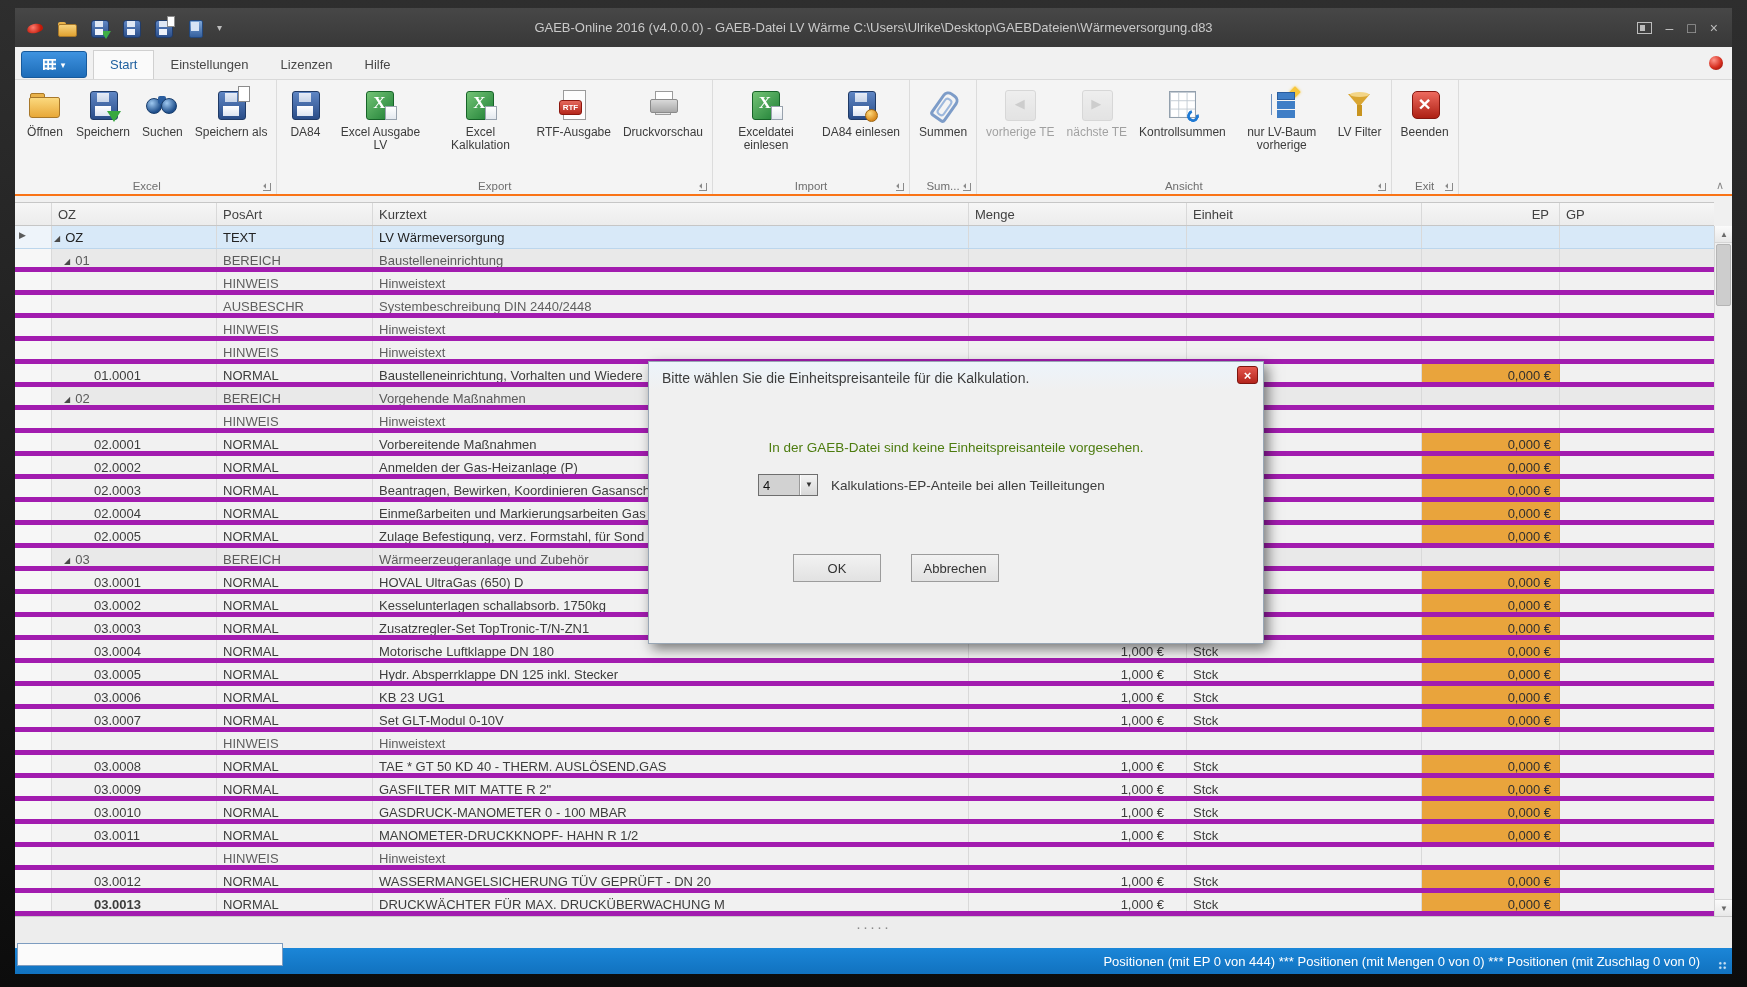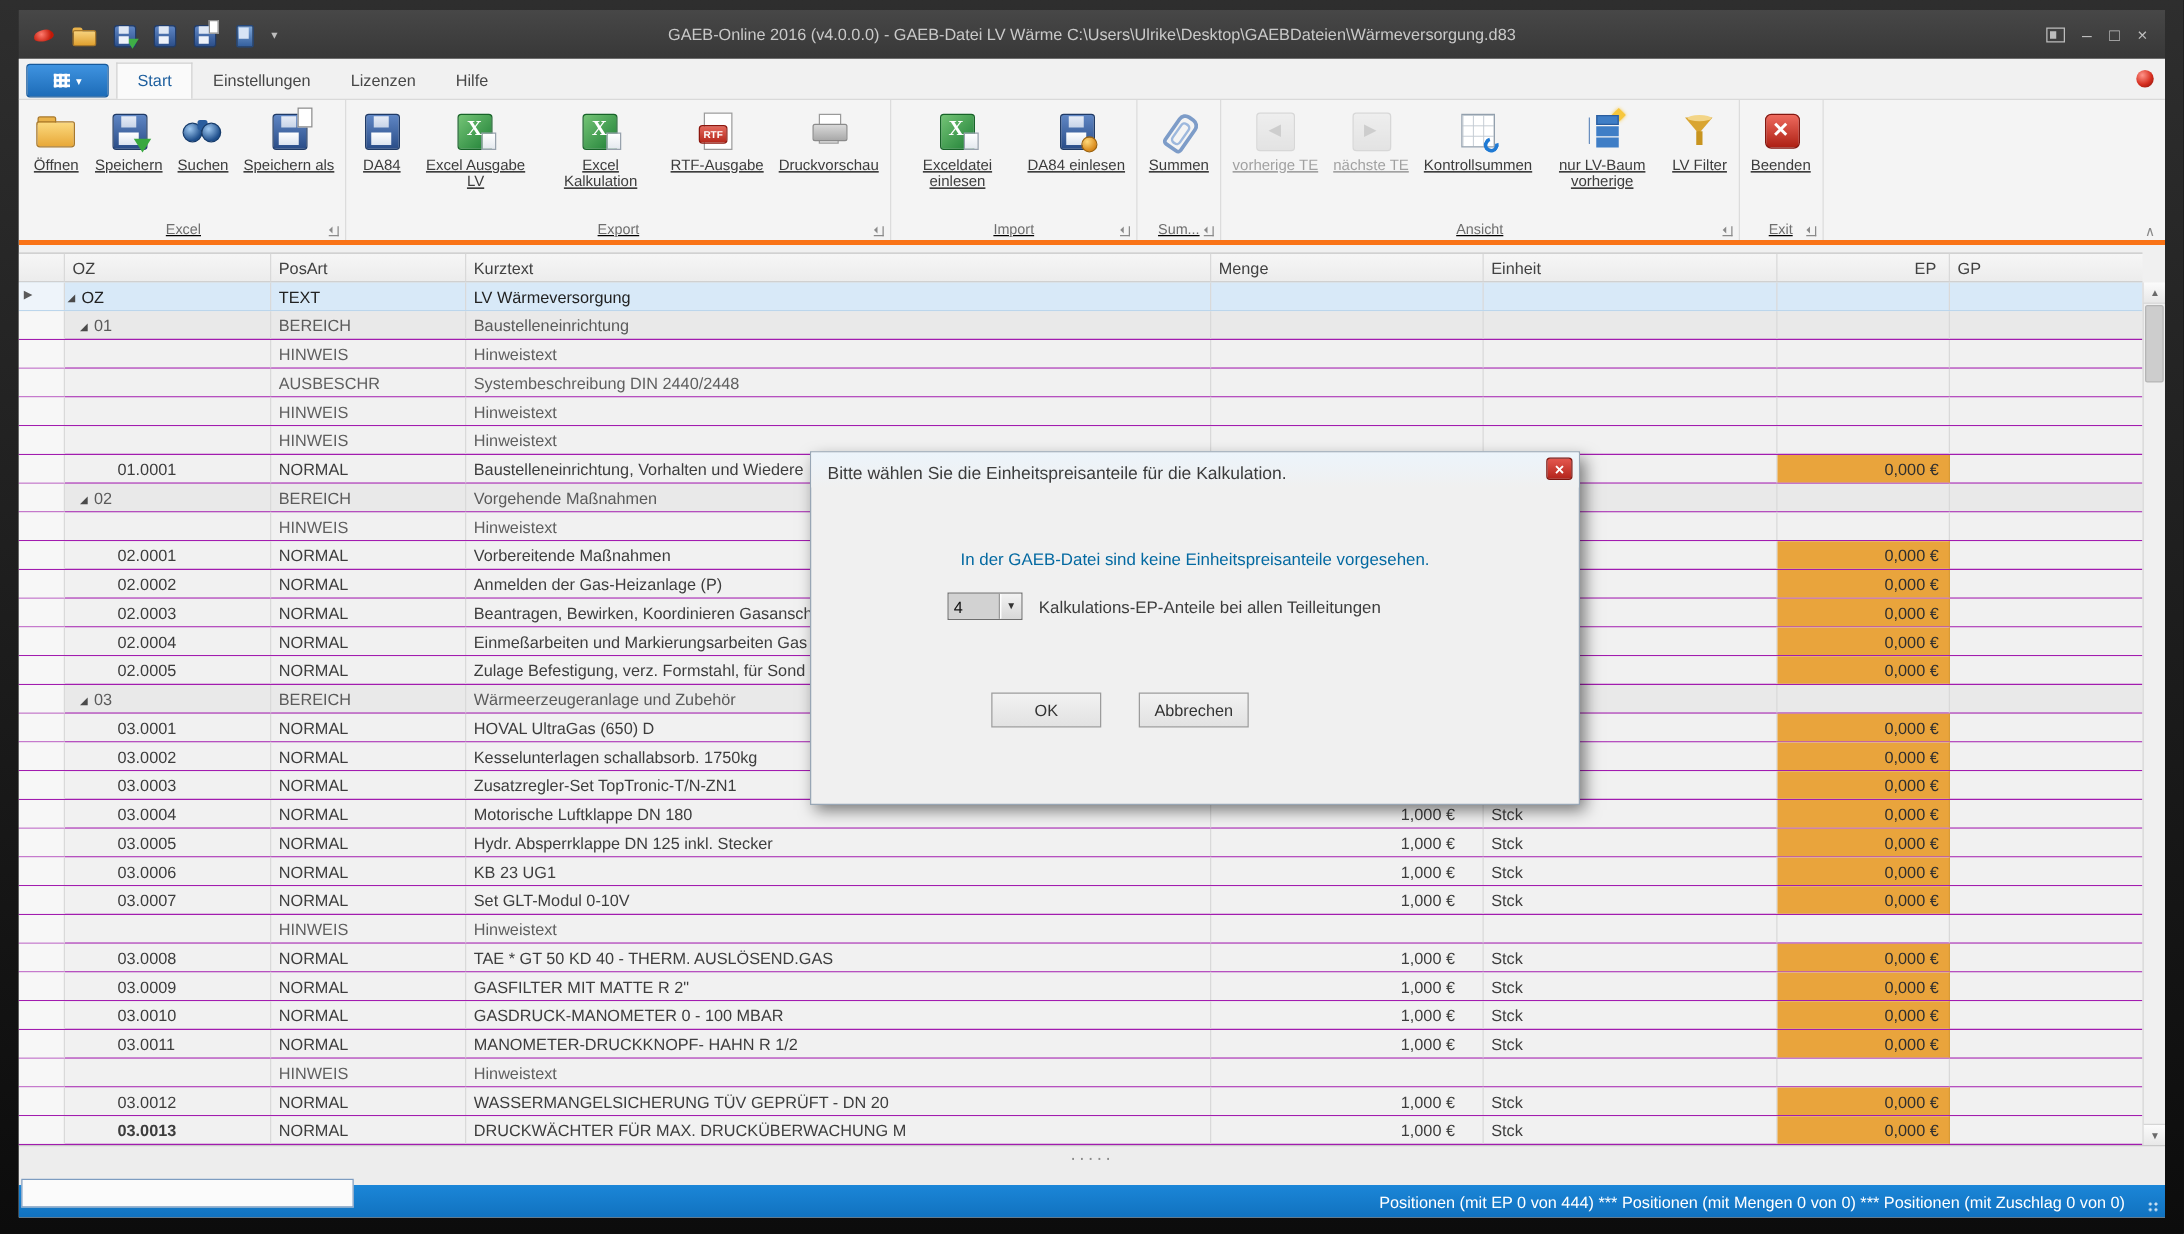--- a/index.html
+++ b/index.html
@@ -42,21 +42,21 @@
   .grid9{width:13px;height:11px;background:
     linear-gradient(#fff 2px,transparent 2px) 0 0/13px 4.3px,
     linear-gradient(90deg,#fff 2px,transparent 2px) 0 0/4.3px 11px;background-color:rgba(255,255,255,.15);}
   .appbtn .caret{color:#fff;font-size:9px;}
   .tab{padding:6px 16px 7px 16px;font-size:13px;color:#474747;cursor:default;}
   .tab.active{background:#fafafa;border:1px solid #d0d0d0;border-bottom:none;color:#1e5f9e;}
   .redball{position:absolute;right:9px;top:9px;width:14px;height:14px;border-radius:50%;
     background:radial-gradient(circle at 35% 30%,#ff958a,#d62e1f 55%,#7e0d05);}
   
   .ribbon{position:absolute;left:0;top:33px;width:100%;height:116px;background:#f4f4f4;
-    border-bottom:4px solid #f97316;display:flex;align-items:stretch;padding-left:2px;text-decoration:underline;}
+    border-bottom:2px solid #f97316;display:flex;align-items:stretch;padding-left:2px;}
   .rgroup{display:flex;flex-direction:column;border-right:1px solid #dcdcdc;padding:0 3px;}
   .rbtns{flex:1;display:flex;align-items:flex-start;padding-top:5px;}
   .rbtn{display:flex;flex-direction:column;align-items:center;padding:3px 6px;min-width:50px;max-width:100px;cursor:default;}
   .rbtn.disabled{opacity:.45;filter:grayscale(1);}
   .rlbl{font-size:12px;color:#3c3c3c;text-align:center;line-height:13px;margin-top:4px;}
   .gcaption{height:17px;display:flex;align-items:center;justify-content:center;position:relative;}
   .gcap{font-size:11.5px;color:#6e6e6e;}
   .launcher{position:absolute;right:2px;bottom:3px;width:8px;height:8px;border-right:1px solid #8a8a8a;border-bottom:1px solid #8a8a8a;}
   .launcher::before{content:"";position:absolute;right:2px;bottom:2px;width:0;height:0;
     border-top:4px solid transparent;border-left:4px solid #8a8a8a;transform:rotate(45deg);}
@@ -119,21 +119,21 @@
   .exit-icon::after{content:"×";position:absolute;left:5px;top:3px;width:26px;height:26px;color:#fff;
     font-weight:bold;font-size:21px;line-height:25px;text-align:center;}
   
   .grid{position:absolute;left:0;top:155px;width:1699px;}
   .ghead{display:flex;height:24px;background:linear-gradient(#f6f6f6,#ececec);border-top:1px solid #c6c6c6;border-bottom:1px solid #c6c6c6;}
   .ghead .gc{font-size:13px;color:#414141;padding:4px 0 0 6px;}
   .gc{border-right:1px solid #d9d9d9;overflow:hidden;white-space:nowrap;}
   .c0{width:37px;}.c1{width:165px;}.c2{width:156px;}.c3{width:596px;}
   .c4{width:218px;}.c5{width:235px;}.c6{width:138px;}.c7{width:154px;border-right:none;}
   .ghead .c6{text-align:right;padding-right:10px;padding-left:0;}
-  .grow{display:flex;height:23px;background:#f1f1f1;border-bottom:1px solid #a21caf;font-size:13px;color:#3d3d3d;}
+  .grow{display:flex;height:23px;background:#f1f1f1;border-bottom:5px solid #a21caf;font-size:13px;color:#3d3d3d;}
   .grow .gc{padding-top:4px;padding-left:6px;}
   .grow .c0{background:#f7f7f7;padding:4px 0 0 4px;color:#5a5a5a;font-size:9px;}
   .grow.bereich{background:#e9e9e9;color:#5a5a5a;}
   .grow.hinweis,.grow.ausbeschr{color:#5f5f5f;}
   .grow.sel{background:#d8e9f8;border-bottom:1px solid #bcd6ec;color:#222;}
   .grow.sel .c0{background:#eef4fa;}
   .exp{font-size:8px;color:#4a4a4a;margin-right:5px;vertical-align:1px;}
   .grow .c4{text-align:right;padding-right:22px;padding-left:0;}
   .grow .c6{text-align:right;padding-right:8px;padding-left:0;}
   .grow .c6.ep{background:#e9a43c;color:#2f2f2f;border-right:1px solid #d8holder;}
@@ -153,21 +153,21 @@
   .grip{position:absolute;right:5px;bottom:4px;width:9px;height:9px;
     background:radial-gradient(circle,#cfe4f5 1px,transparent 1.4px) 0 0/4.5px 4.5px;}
   .progressbox{position:absolute;left:2px;top:896px;width:266px;height:23px;background:#fbfbfb;border:1px solid #7d9cc0;z-index:5;}
   
   .dialog{position:absolute;left:633px;top:314px;width:616px;height:283px;background:#f0f0f0;
     border:1px solid #98a6b5;box-shadow:4px 5px 12px rgba(0,0,0,.5);z-index:10;}
   .dtitle{height:28px;padding:8px 30px 0 13px;font-size:14px;color:#3c3c3c;
     background:linear-gradient(#ecf4fb,#f0f0f0);white-space:nowrap;overflow:hidden;}
   .dclose{position:absolute;right:5px;top:4px;width:21px;height:18px;border-radius:3px;text-align:center;
     background:linear-gradient(#e4574e,#b3241c);border:1px solid #7e150f;color:#fff;font-size:13px;line-height:17px;font-weight:bold;}
-  .dmsg{position:absolute;left:0;width:100%;top:78px;text-align:center;font-size:13.5px;color:#0369a1;}
+  .dmsg{position:absolute;left:0;width:100%;top:78px;text-align:center;font-size:13.5px;color:#4d7c0f;}
   .drow{position:absolute;left:109px;top:112px;display:flex;align-items:center;gap:13px;}
   .combo{width:60px;height:22px;border:1px solid #6e6e6e;background:#fff;display:flex;}
   .cval{flex:1;background:#d2d2d2;font-size:13px;color:#111;padding:3px 0 0 4px;border-right:1px solid #9a9a9a;}
   .cbtn{width:17px;background:linear-gradient(#f3f3f3,#d8d8d8);text-align:center;font-size:8px;color:#333;line-height:20px;
     border-left:1px solid #fff;}
   .clabel{font-size:13.5px;color:#3c3c3c;}
   .dbtns{position:absolute;left:0;top:192px;width:100%;display:flex;justify-content:center;gap:30px;padding-right:120px;}
   .dbtn{width:88px;height:28px;background:linear-gradient(#f2f2f2,#e2e2e2);border:1px solid #9c9c9c;
     font-size:13px;color:#333;font-family:"Liberation Sans",sans-serif;}
 </style>

